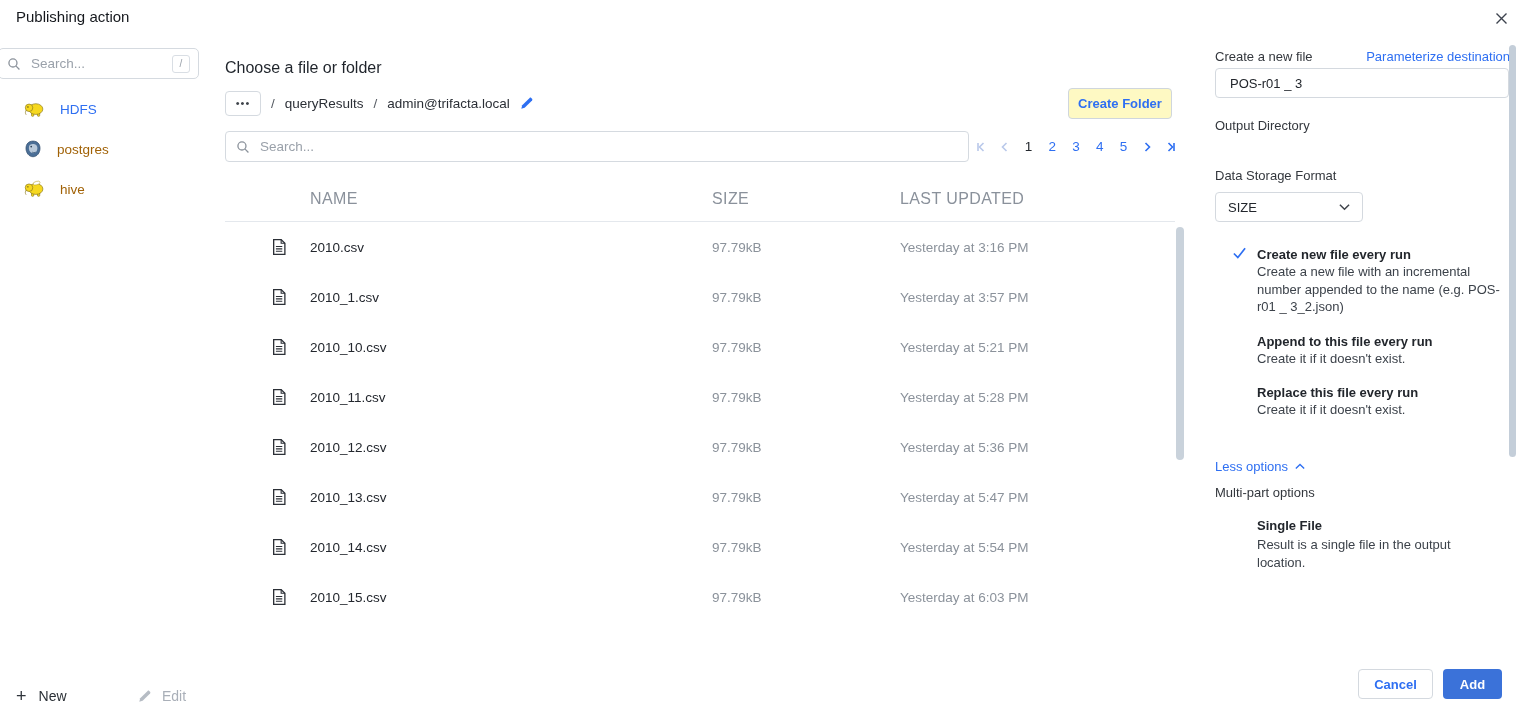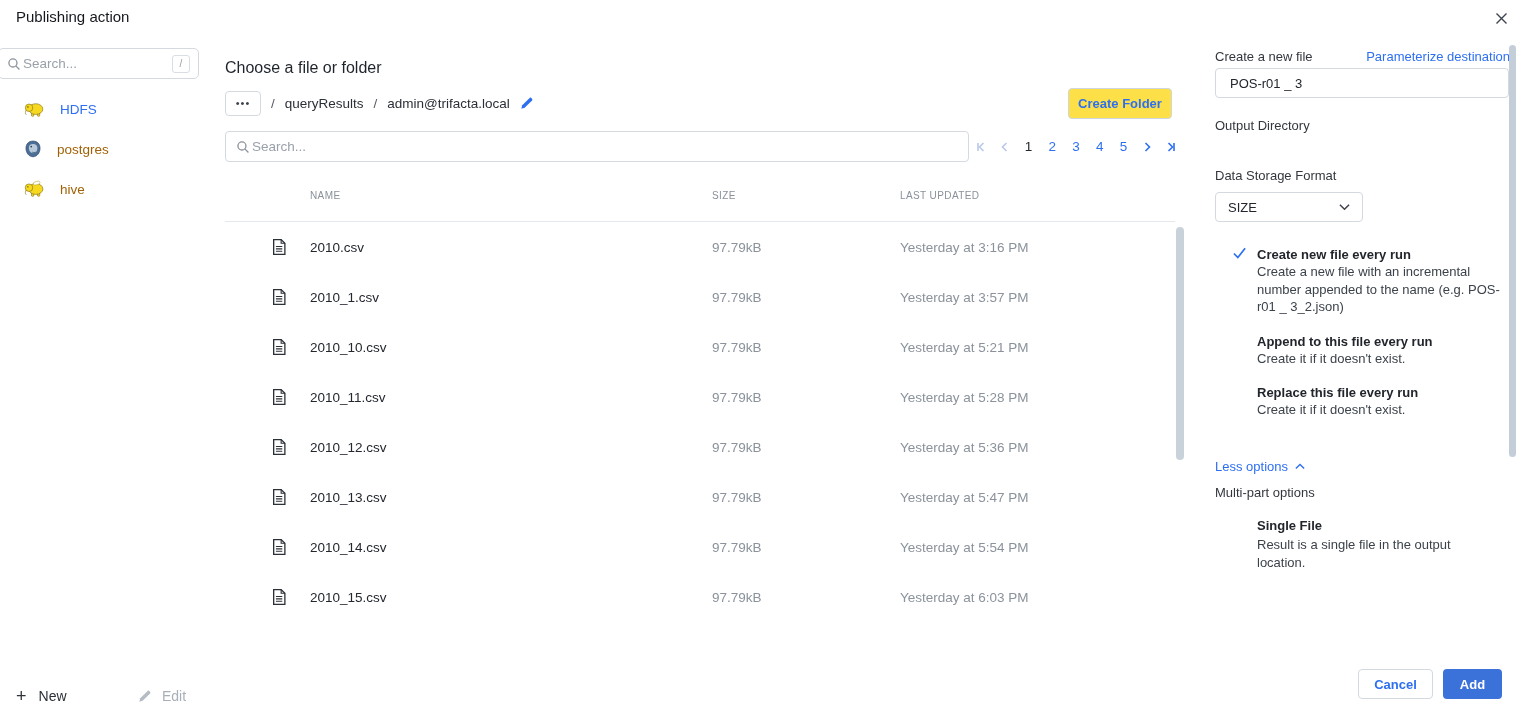--- a/index.html
+++ b/index.html
@@ -11,47 +11,47 @@
   .abs{position:absolute}
 
   
   .dlg-title{left:16px;top:8px;font-size:15px;color:#15181d}
   .close-btn{left:1490px;top:7px;width:22px;height:22px;display:flex;align-items:center;justify-content:center;
     color:#3d434e;font-size:16px;cursor:pointer}
 
   
   .side-search{left:-2px;top:48px;width:201px;height:31px;border:1px solid #d5dae0;border-radius:5px;
     display:flex;align-items:center;padding:0 8px;box-sizing:border-box;background:#fff}
-  .side-search input,.main-search input{border:none;outline:none;flex:1;min-width:0;font:inherit;color:#22262c;background:transparent}
+  .side-search input,.main-search input{border:none;outline:none;flex:1;min-width:0;font:inherit;color:#22262c;margin-left:8px;background:transparent}
   .side-search input::placeholder,.main-search input::placeholder{color:#9aa1aa}
   .slash-badge{border:1px solid #d9dee4;border-radius:3px;width:16px;height:16px;display:flex;align-items:center;justify-content:center;
     font-size:10px;color:#9aa1aa;flex:0 0 auto}
   .side-items{left:0;top:89px;width:210px}
   .side-item{height:40px;display:flex;align-items:center;gap:15px;padding-left:24px;cursor:pointer}
   .side-item .lbl{color:#a16207}
   .side-item.selected .lbl{color:#2e6ff2}
 
   
   .heading{left:225px;top:59px;font-size:16px;color:#1f242b}
   .crumb-row{left:225px;top:90px;height:26px;display:flex;align-items:center;gap:10px}
   .ellipsis-btn{width:36px;height:25px;border:1px solid #d5dae0;border-radius:4px;display:flex;align-items:center;
     justify-content:center;color:#3f444b;font-size:11px;letter-spacing:1px;cursor:pointer;box-sizing:border-box}
   .crumb-sep{color:#565b63}
   .crumb-seg{color:#2b2f36}
   .crumb-edit{display:flex;align-items:center;cursor:pointer}
   .create-folder{left:1068px;top:88px;width:104px;height:31px;border:1px solid #cfd6dd;border-radius:4px;
-    display:flex;align-items:center;justify-content:center;color:#2e6ff2;font-weight:700;font-size:13px;cursor:pointer;box-sizing:border-box;background:#fde047}
+    display:flex;align-items:center;justify-content:center;color:#2e6ff2;font-weight:700;font-size:13px;cursor:pointer;box-sizing:border-box;background:#fef9c3}
   .main-search{left:225px;top:131px;width:744px;height:31px;border:1px solid #d5dae0;border-radius:4px;
     display:flex;align-items:center;padding:0 10px;box-sizing:border-box}
   .pagination{left:974px;top:131px;width:204px;height:31px;display:flex;align-items:center;justify-content:space-between}
   .pg{cursor:pointer;color:#2e6ff2;font-size:13.5px;display:flex;align-items:center;justify-content:center;min-width:14px}
   .pg.current{color:#24282e}
   .pg.disabled{cursor:default}
 
-  .thead{left:225px;top:190px;width:950px;height:18px;font-size:10px;color:#8a919b;letter-spacing:.4px}
+  .thead{left:225px;top:190px;width:950px;height:18px;font-size:16px;color:#8a919b;letter-spacing:.4px}
   .th-name{position:absolute;left:85px}
   .th-size{position:absolute;left:487px}
   .th-updated{position:absolute;left:675px}
   .thead-divider{left:225px;top:221px;width:950px;height:1px;background:#e4e8ed}
   .tbody{left:225px;top:222px;width:950px;height:433px;overflow:hidden}
   .row{position:relative;height:50px;cursor:pointer}
   .cell-icon{position:absolute;left:47px;top:50%;transform:translateY(-50%);display:flex}
   .cell-name{position:absolute;left:85px;top:50%;transform:translateY(-50%);color:#23272e}
   .row.folder .cell-name{color:#2e6ff2}
   .cell-size,.cell-updated{position:absolute;top:50%;transform:translateY(-50%);color:#8b929b}

